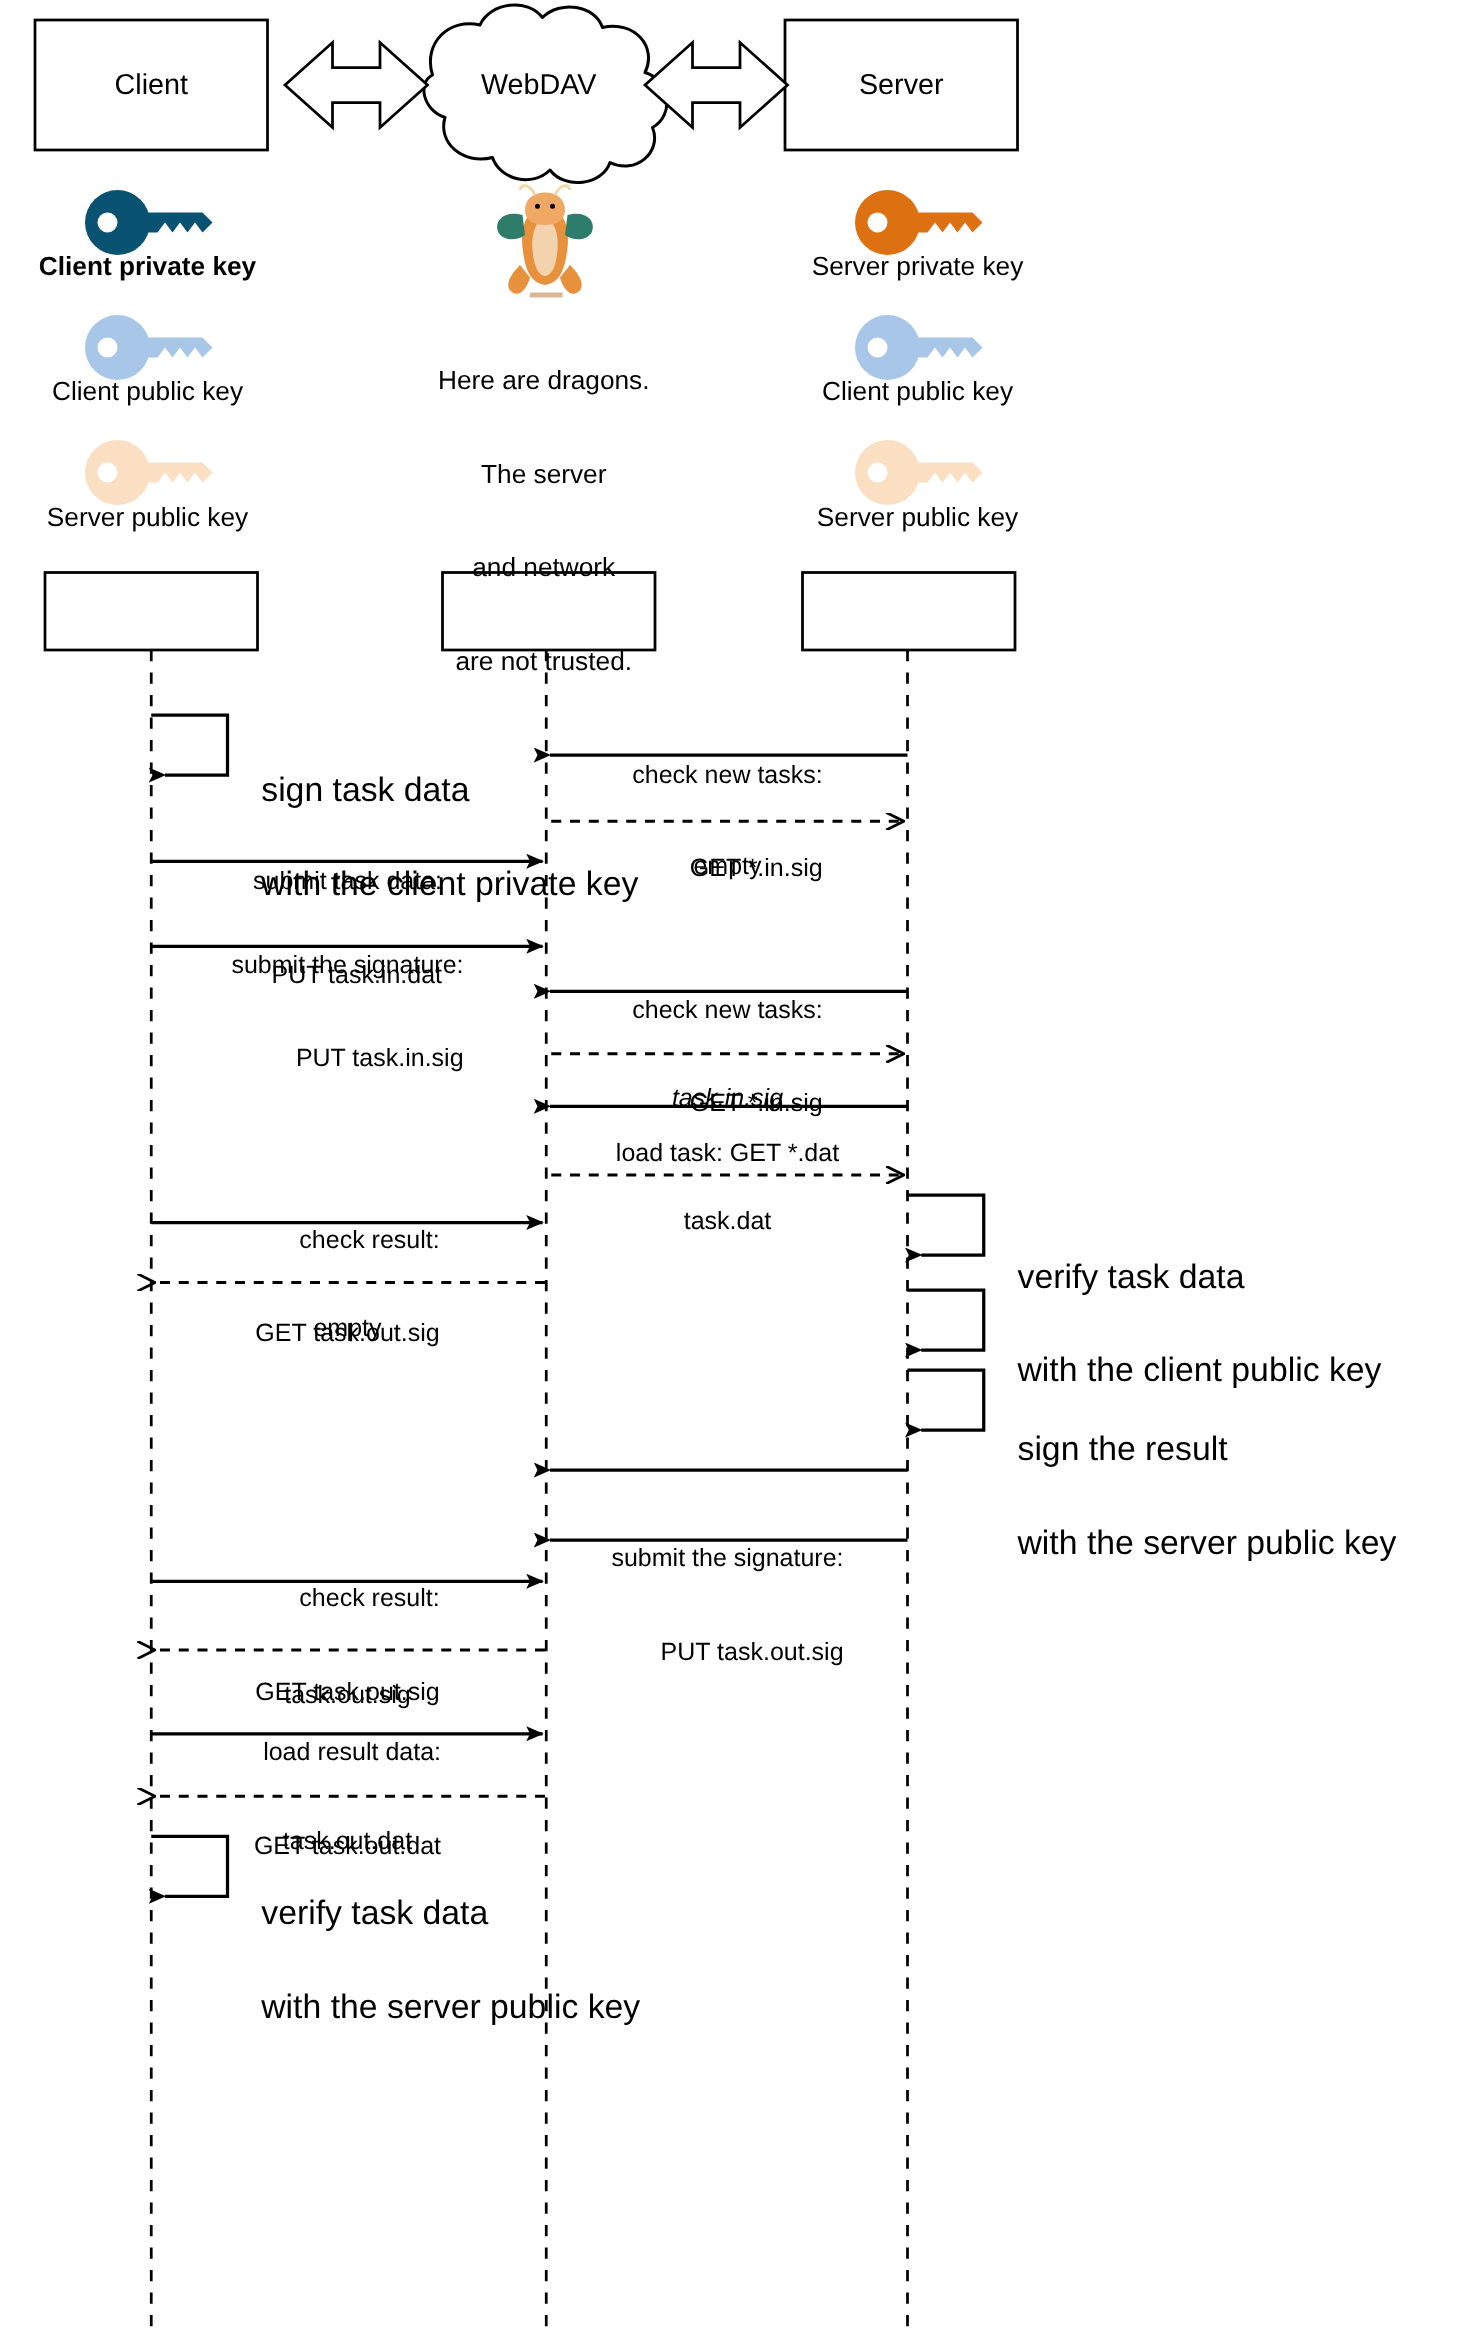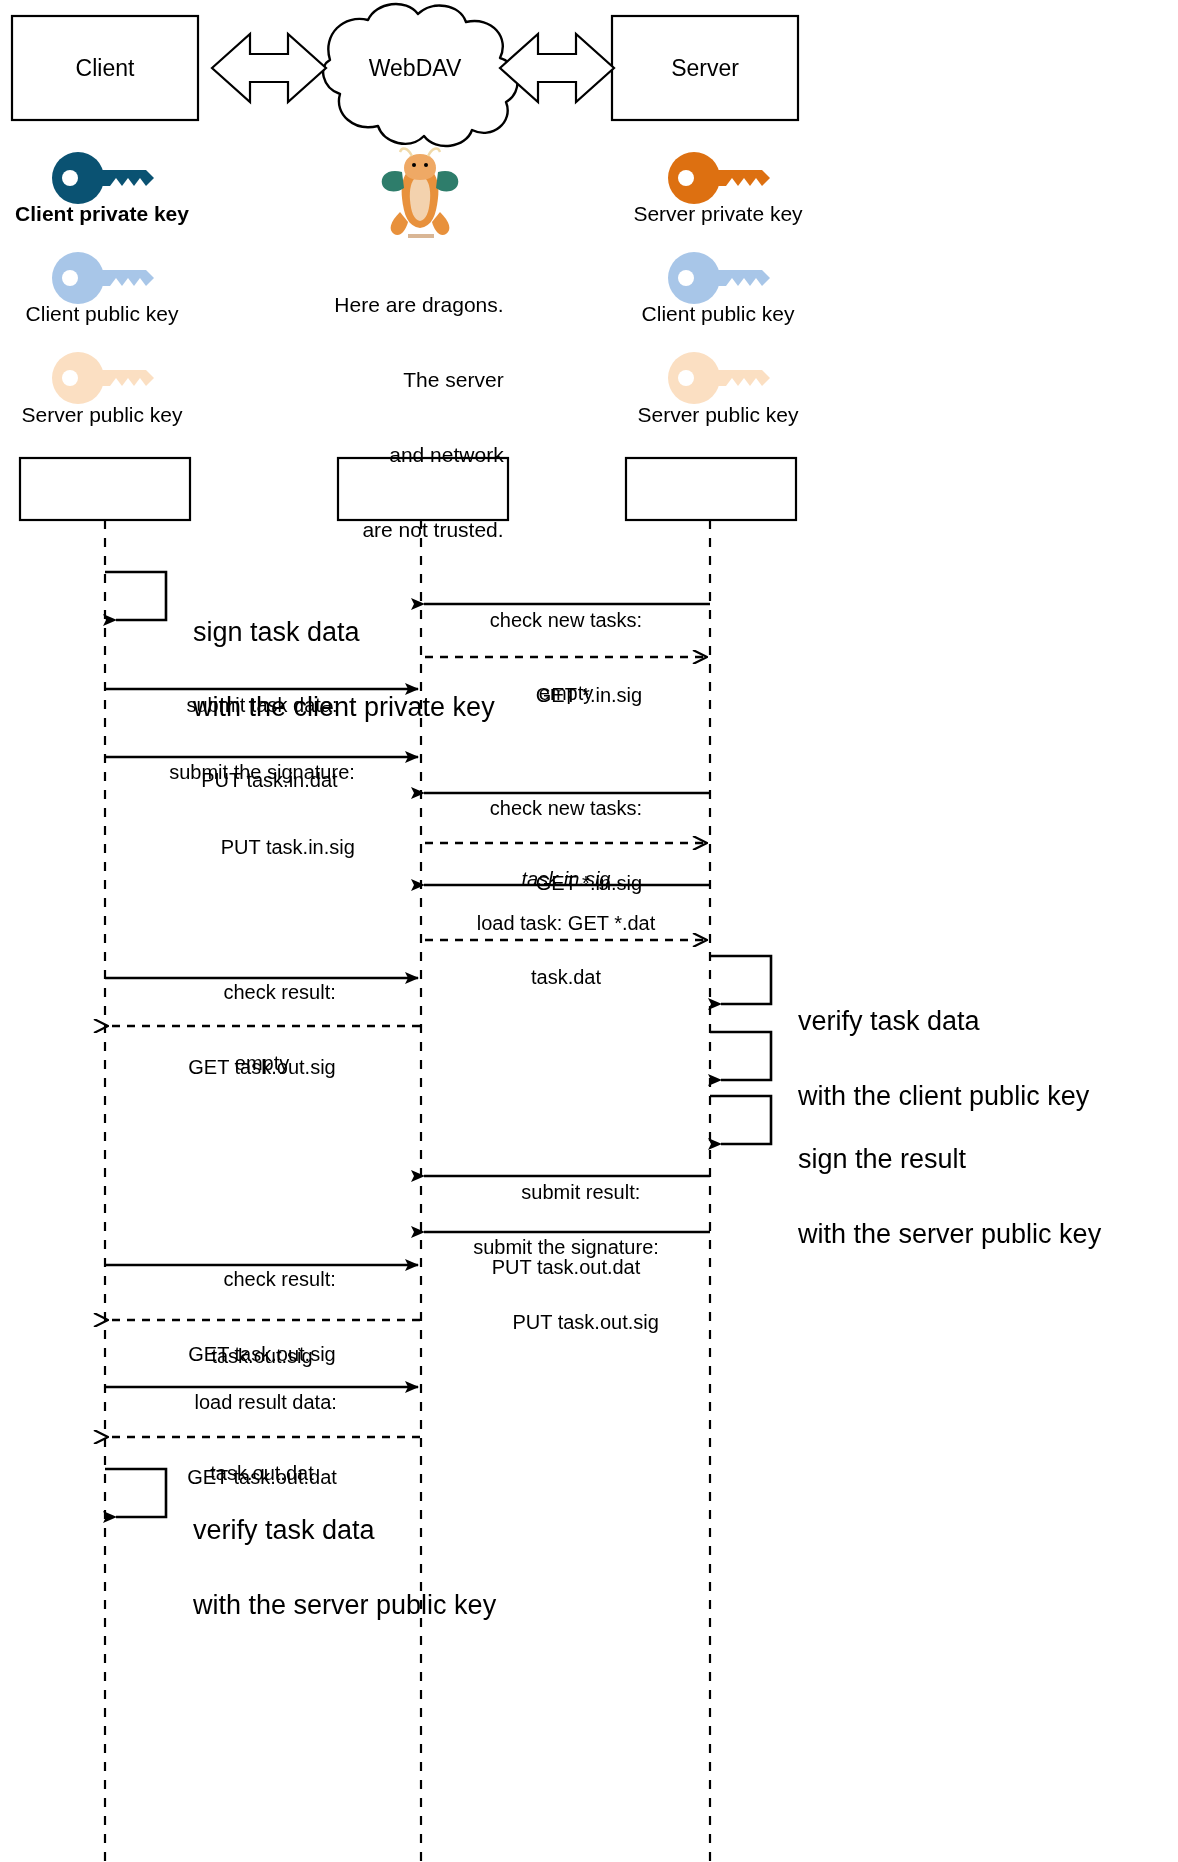--- a/index.html
+++ b/index.html
@@ -1,27 +1,27 @@
 <!DOCTYPE html>
 <html><head>
 <meta charset="utf-8">
 <style>
   html,body{margin:0;padding:0;background:#ffffff;}
   body{
     width:1178px;height:1862px;position:relative;overflow:hidden;
     font-family:"Liberation Sans", sans-serif;
     color:#000000;
   }
-  .stage{position:absolute;left:0;top:0;width:1094px;height:1862px;}
+  .stage{position:absolute;left:16px;top:0;width:1094px;height:1862px;}
   svg.layer{position:absolute;left:0;top:0;width:1178px;height:1862px;}
   .node-title{position:absolute;font-size:23px;color:#000;transform:translate(-50%,-50%);white-space:nowrap;}
   .msg{position:absolute;font-size:20px;line-height:25px;text-align:right;transform:translateX(-50%);white-space:pre;}
   .selfmsg{position:absolute;font-size:27px;line-height:25px;text-align:left;white-space:pre;margin-left:19px;}
   .keycap{position:absolute;font-size:21px;transform:translateX(-50%);white-space:nowrap;text-align:center;}
-  .dragontext{position:absolute;font-size:21px;line-height:25px;text-align:right;transform:translateX(-50%);white-space:pre;}
+  .dragontext{position:absolute;font-size:21px;line-height:25px;text-align:center;transform:translateX(-50%);white-space:pre;}
 </style>
 </head>
 <body>
 
 <div class="stage">
 
   <svg class="layer" viewBox="0 0 1178 1862">
     <defs>
       <marker id="solidArrow" markerWidth="14" markerHeight="12" refX="13" refY="6" orient="auto" markerUnits="userSpaceOnUse">
         <path d="M0,0 L14,6 L0,12 L3,6 Z" fill="#000"></path>
@@ -301,24 +301,20 @@
   <div class="msg" style="left:262px;top:1001px;">
     <div>empty</div>
   </div>
 
 
   <div class="selfmsg" style="left:779px;top:1097px;">
     <div>sign the result</div>
     <div>with the server public key</div>
   </div>
 
-  <div class="msg" style="left:566px;top:1130px;">
-    <div>submit result:</div>
-    <div>PUT task.out.dat</div>
-  </div>
 
   <div class="msg" style="left:566px;top:1185px;">
     <div>submit the signature:</div>
     <div>PUT task.out.sig</div>
   </div>
 
   <div class="msg" style="left:262px;top:1217px;">
     <div>check result:</div>
     <div>GET task.out.sig</div>
   </div>

